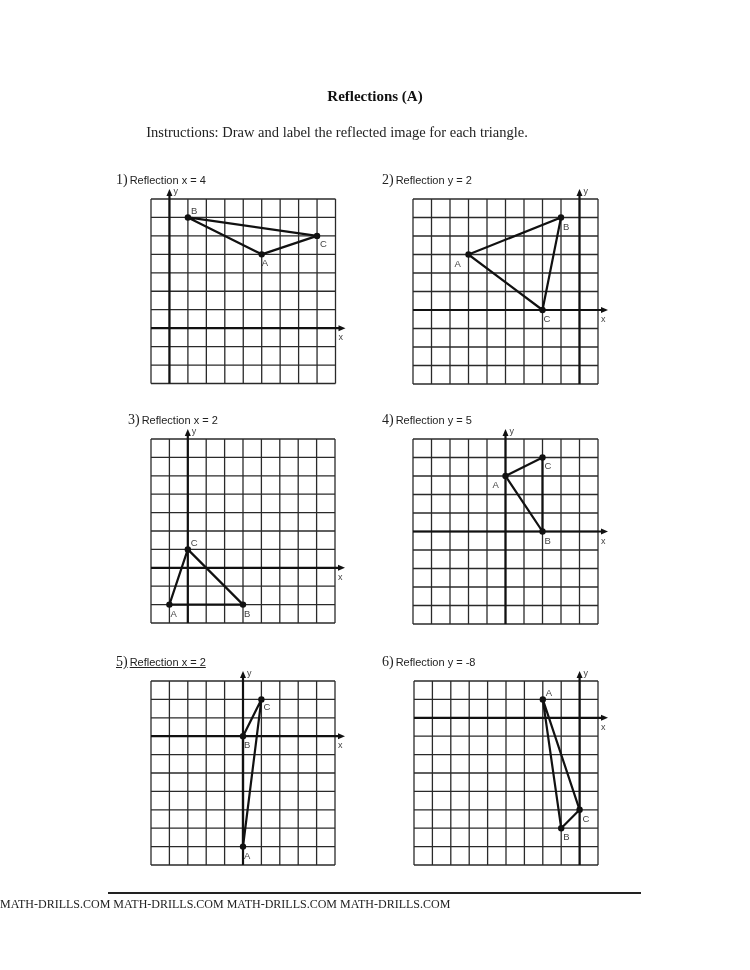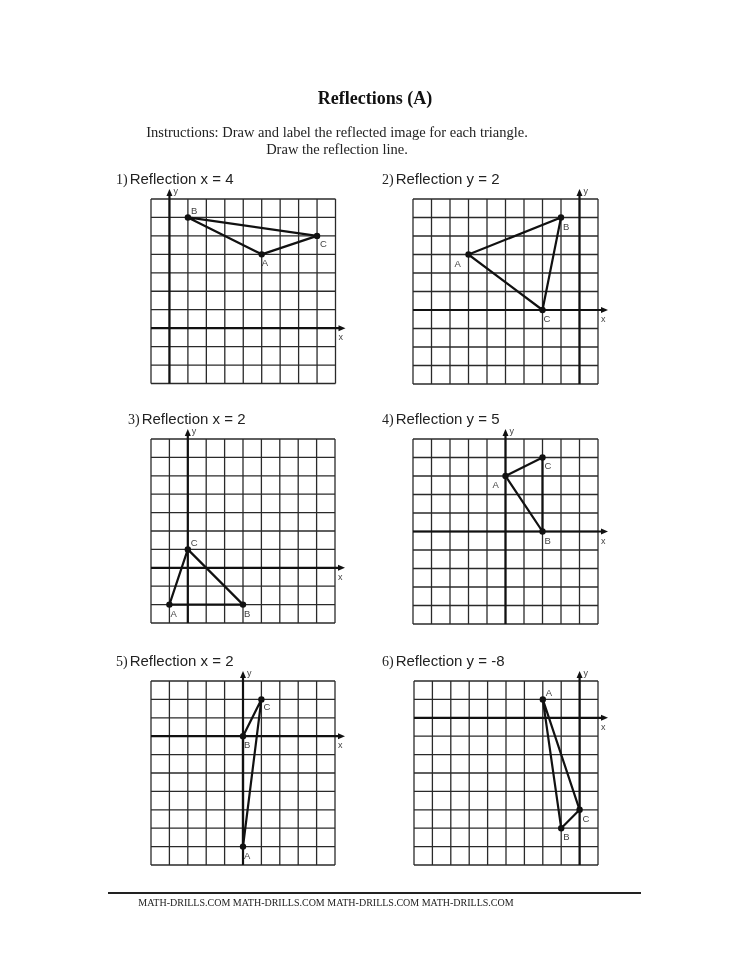--- a/index.html
+++ b/index.html
@@ -1,50 +1,49 @@
 <!DOCTYPE html>
 <html><head>
   <meta charset="utf-8">
   <style>
     html, body { margin: 0; padding: 0; background: #ffffff; }
     body { width: 750px; height: 970px; position: relative; overflow: hidden; color: #111; }
     .title {
       position: absolute; left: 0; width: 750px; top: 88px; text-align: center;
-      font-family: "Liberation Serif", "DejaVu Serif", serif; font-weight: bold; font-size: 18px; color: #111;
+      font-family: "Liberation Serif", "DejaVu Serif", serif; font-weight: bold; font-size: 15px; color: #111;
     }
     .instr {
       position: absolute; left: 0; width: 674px; top: 124px; text-align: center;
       font-family: "Liberation Serif", "DejaVu Serif", serif; font-size: 14.5px; line-height: 17px; color: #222;
     }
     .instr div { white-space: nowrap; }
     .problem-label {
       position: absolute; white-space: nowrap; color: #222;
     }
     .problem-label .num {
       font-family: "Liberation Serif", "DejaVu Serif", serif; font-size: 14px;
     }
     .problem-label .txt {
-      font-family: "Liberation Sans", "DejaVu Sans", sans-serif; font-size: 15px; margin-left: 2px;
+      font-family: "Liberation Sans", "DejaVu Sans", sans-serif; font-size: 11px; margin-left: 2px;
     }
     svg.grid { position: absolute; overflow: visible; }
     .footer-rule {
       position: absolute; left: 108px; top: 892px; width: 533px; height: 2px; background: #222;
     }
     .footer-text {
-      position: absolute; left: 0; width: 652px; top: 897px; text-align: center;
-      font-family: "Liberation Serif", "DejaVu Serif", serif; font-size: 10px; color: #222; white-space: nowrap;
+      position: absolute; left: 0; width: 652px; top: 897px; text-align: left;
+      font-family: "Liberation Serif", "DejaVu Serif", serif; font-size: 12px; color: #222; white-space: nowrap;
     }
   </style>
 </head>
 <body>
 
 <div class="title">Reflections (A)</div>
 <div class="instr">
   <div>Instructions: Draw and label the reflected image for each triangle.</div>
-  <div>Draw the reflection line.</div>
 </div>
 
 <div id="problems">
 
   <div>
     <div class="problem-label" style="left: 116px; top: 170px;">
       <span class="num">1)</span><span class="txt">Reflection x = 4</span>
     </div>
     <svg class="grid" width="216.5" height="216.5" style="left: 135px; top: 183px;">
         <g transform="translate(16,16)">
@@ -224,21 +223,21 @@
           <text x="79.5" y="49" font-size="9.5" font-family="Liberation Sans, sans-serif" fill="#444444">A</text>
           <circle cx="129.5" cy="92.5" r="3.2" fill="#111111"></circle>
           <text x="131.5" y="104.5" font-size="9.5" font-family="Liberation Sans, sans-serif" fill="#444444">B</text>
           <circle cx="129.5" cy="18.5" r="3.2" fill="#111111"></circle>
           <text x="131.5" y="29.5" font-size="9.5" font-family="Liberation Sans, sans-serif" fill="#444444">C</text>
         </g>
       </svg>
   </div>
 
   <div>
-    <div class="problem-label" style="left: 116px; top: 652px;">
+    <div class="problem-label" style="left: 116px; top: 652px; text-decoration: underline;">
       <span class="num">5)</span><span class="txt">Reflection x = 2</span>
     </div>
     <svg class="grid" width="216" height="216" style="left: 135px; top: 665px;">
         <g transform="translate(16,16)">
           <g stroke="#2a2a2a" stroke-width="1.3">
             <line x1="0" y1="0" x2="0" y2="184"></line>
             <line x1="18.4" y1="0" x2="18.4" y2="184"></line>
             <line x1="36.8" y1="0" x2="36.8" y2="184"></line>
             <line x1="55.199999999999996" y1="0" x2="55.199999999999996" y2="184"></line>
             <line x1="73.6" y1="0" x2="73.6" y2="184"></line>

